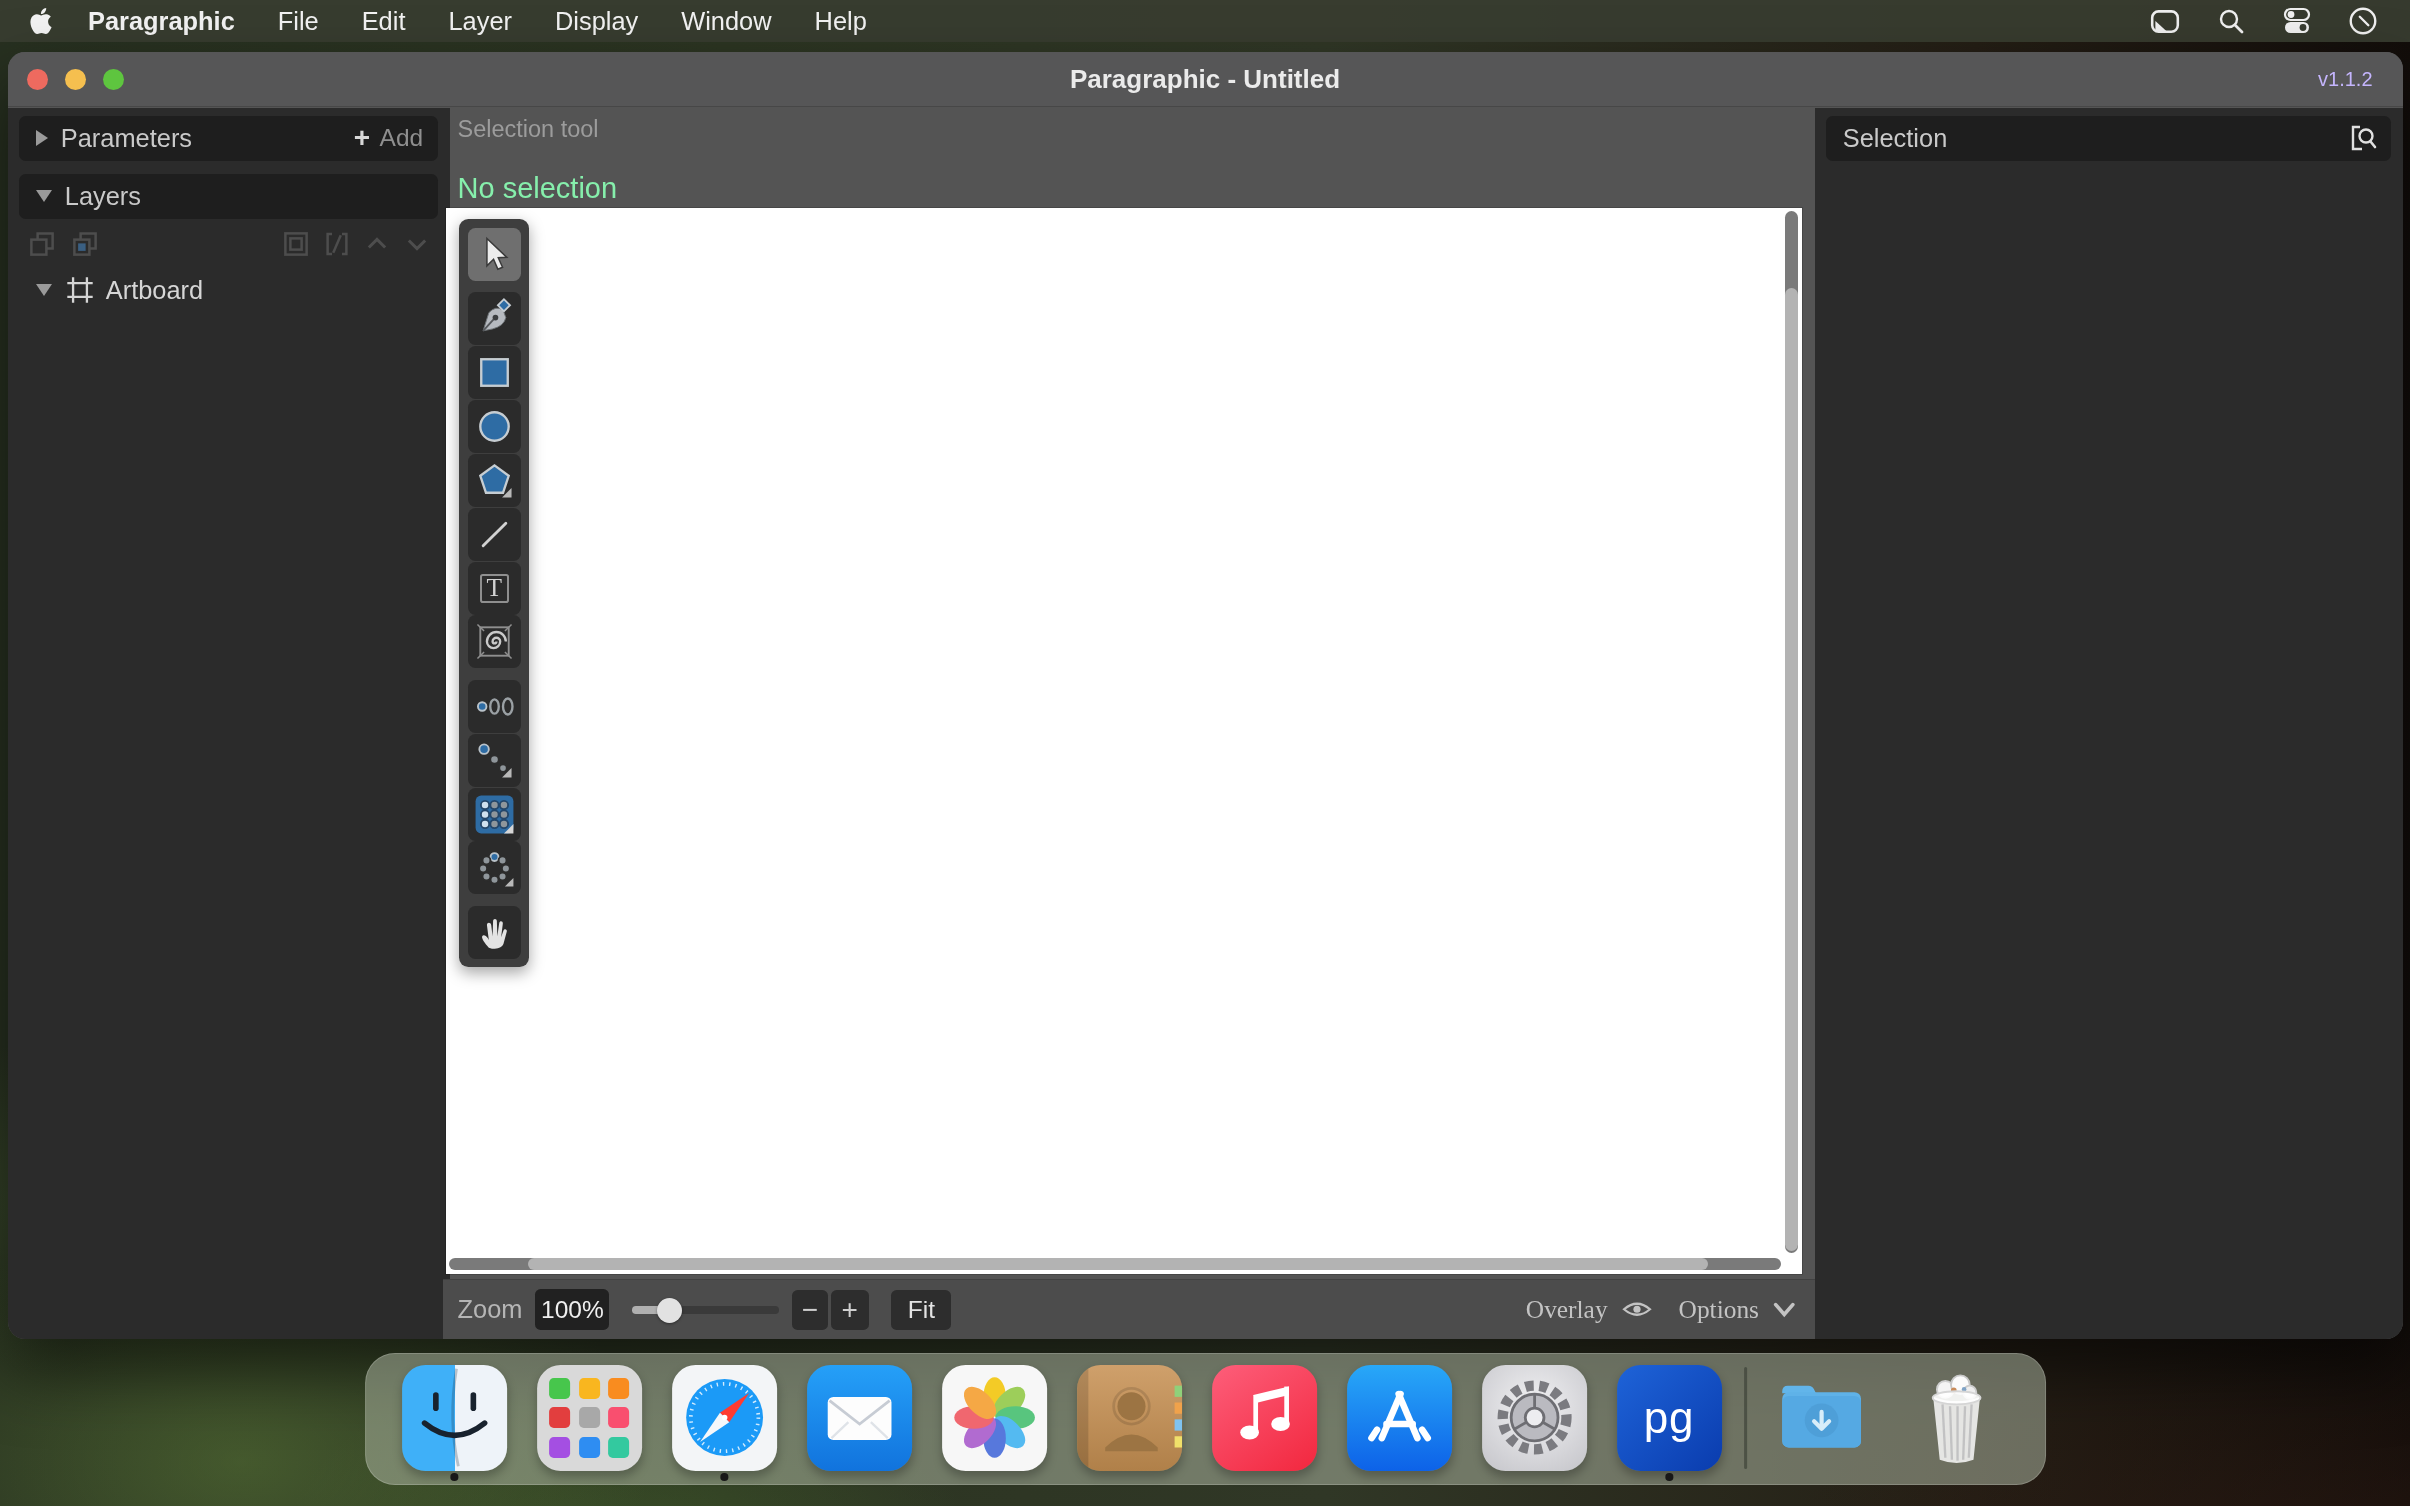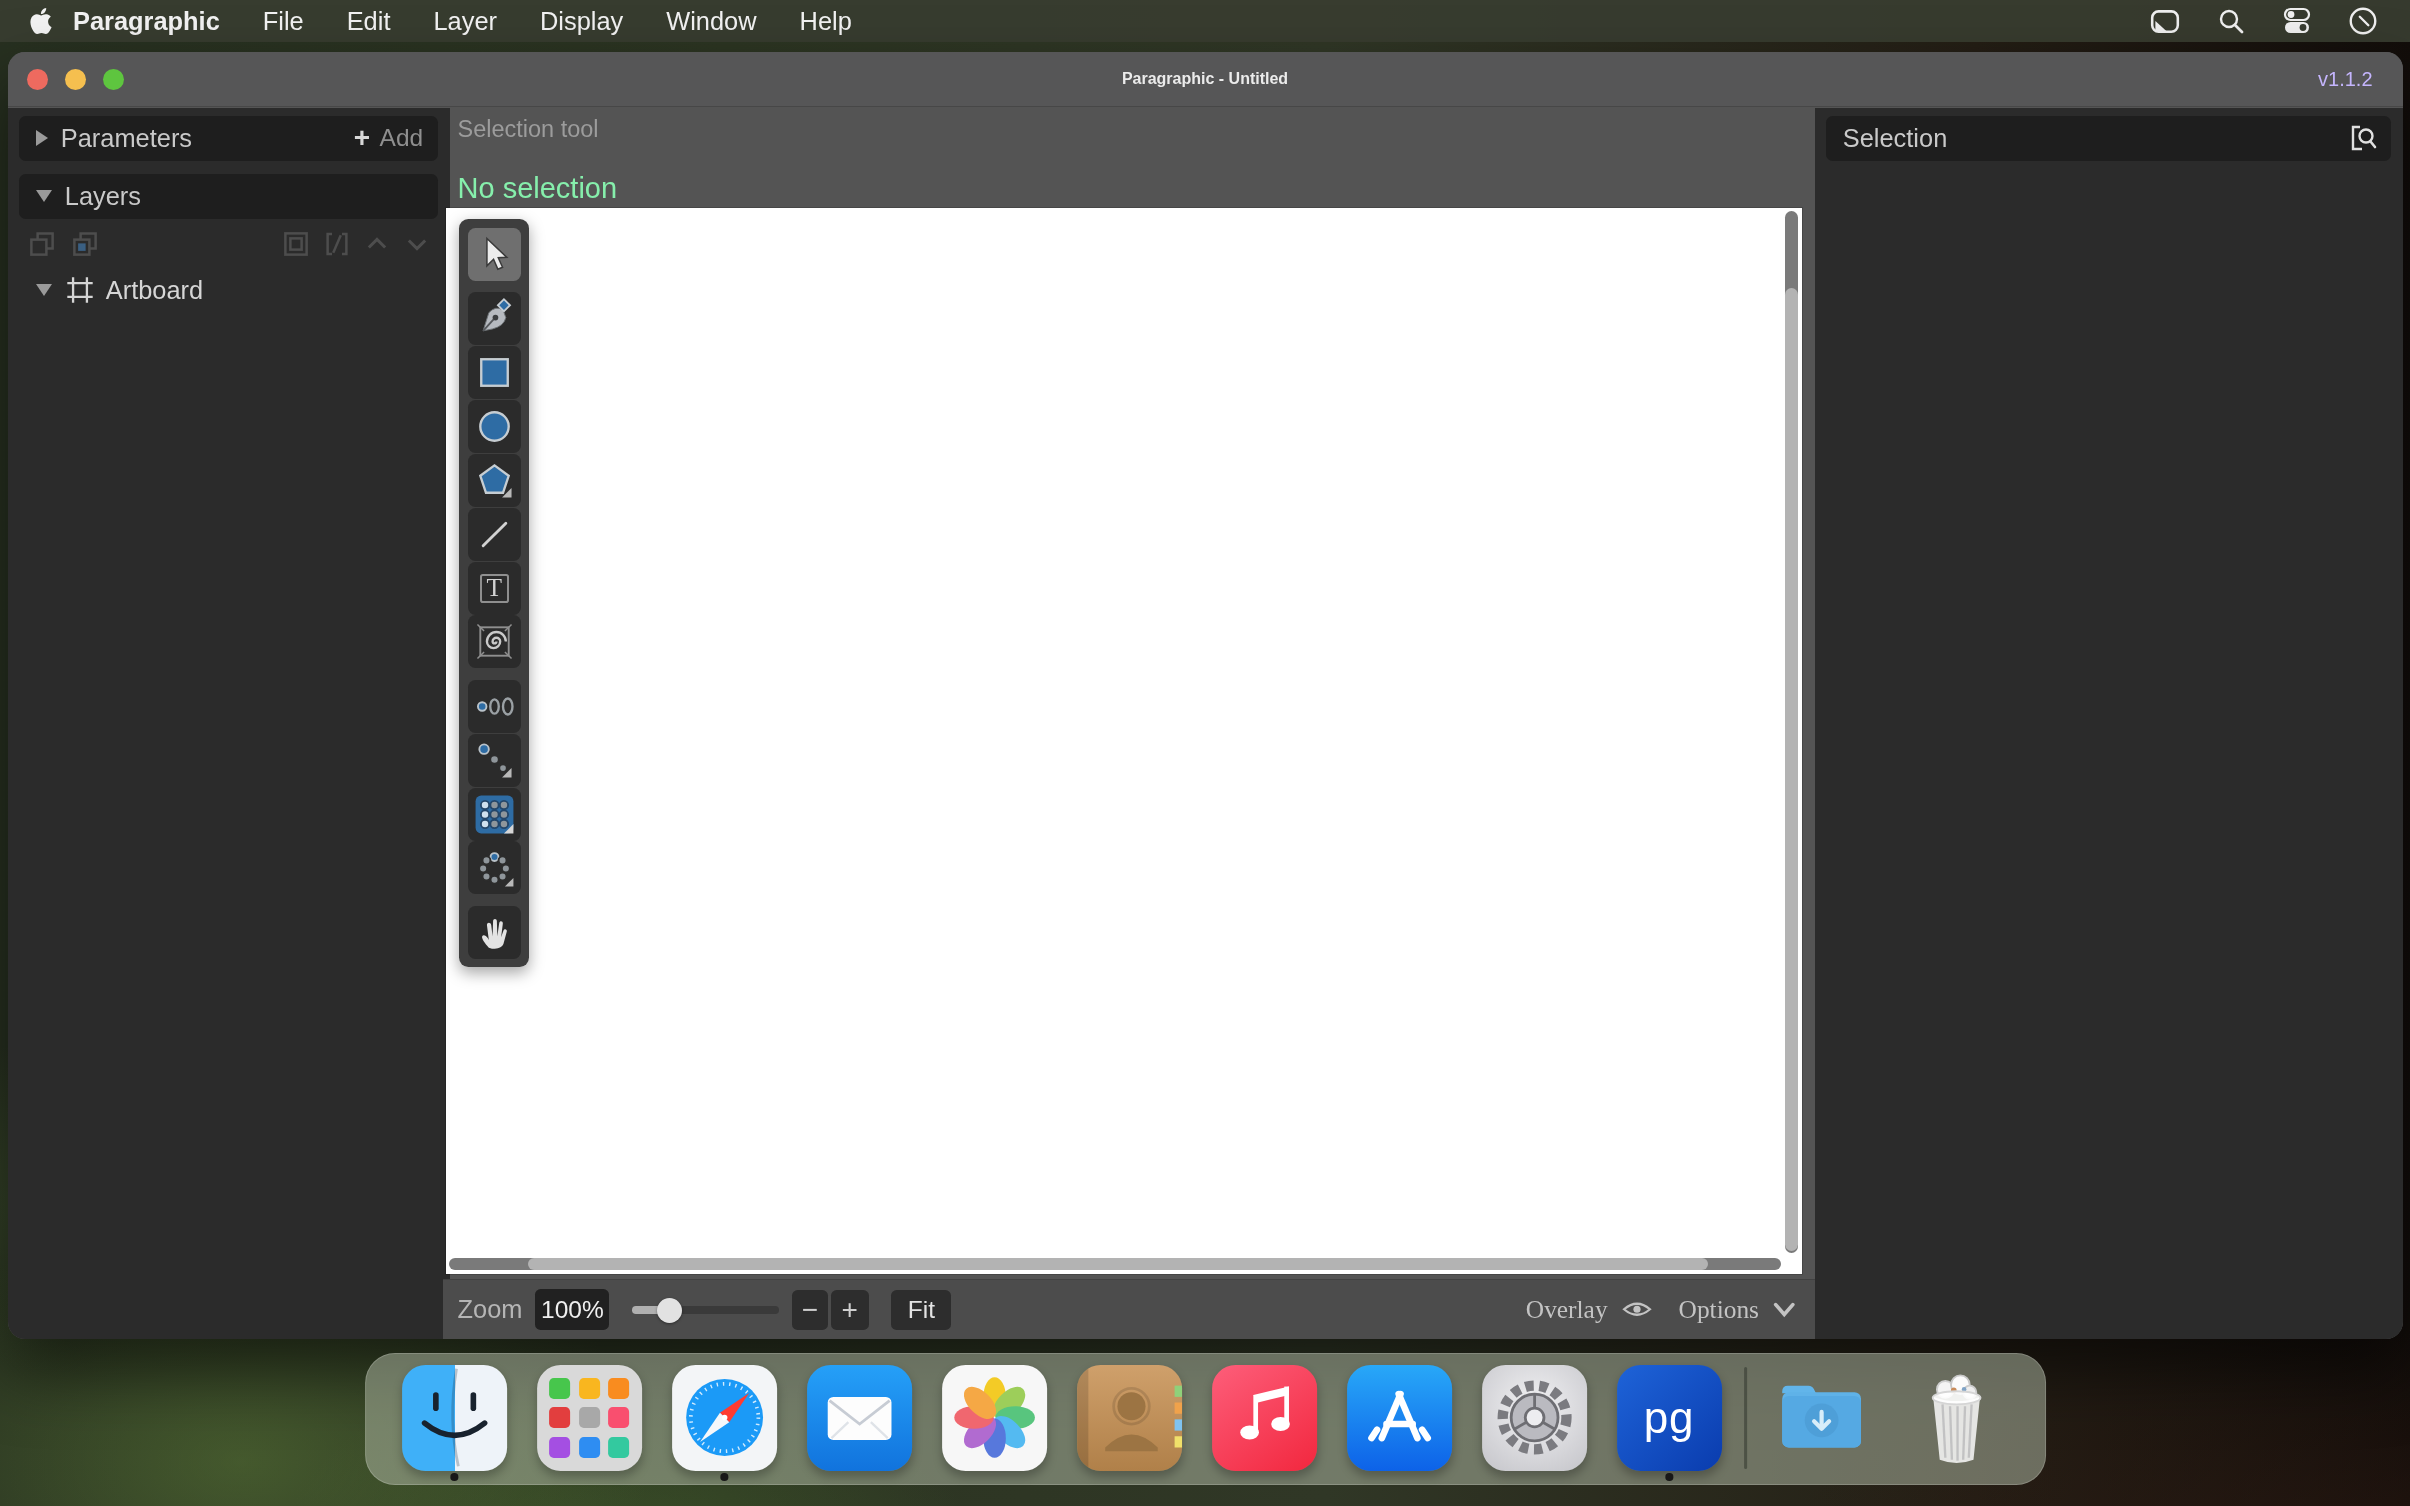--- a/index.html
+++ b/index.html
@@ -14,35 +14,35 @@
       radial-gradient(471px 282px at 4% 80%, rgba(88,116,60,.35), transparent 60%),
       radial-gradient(847px 471px at 96% 110%, rgba(46,26,18,.8), transparent 70%),
       linear-gradient(90deg,#273020 0%,#2c3522 30%,#303726 55%,#241e15 82%,#120d0a 100%);
   }
 
   
   .menubar { position:absolute; left:0; top:0; width:2411px; height:42px;
     background:rgba(56,60,48,.96); display:flex; align-items:center;
     color:#f2f2f2; font-size:25.4px; }
   .menubar .apple { margin-left:28px; width:28px; height:28px; display:flex; align-items:center; }
-  .menubar .appname { font-weight:700; margin-left:17px; }
+  .menubar .appname { font-weight:700; margin-left:32px; }
   .menu-item { margin-left:43px; cursor:default; }
   .menubar .spacer { flex:1; }
   .status-icon { width:32px; height:32px; margin-left:34px; display:flex; align-items:center; justify-content:center; }
   .status-icon:last-child { margin-right:32px; }
 
   
   .window { position:absolute; left:7.5px; top:52px; width:2395px; height:1287px;
     background:#545454; border-radius:17px; box-shadow:0 32px 66px rgba(0,0,0,.55); overflow:hidden; }
   .titlebar { position:absolute; left:0; top:0; right:0; height:55px; background:#565657;
     border-bottom:0.9px solid #474747; display:flex; align-items:center; }
   .traffic { width:21px; height:21px; border-radius:50%; margin-left:17px; }
   .traffic:first-child { margin-left:19px; }
   .t-red{background:#ee6a5f;} .t-yellow{background:#f5bf4f;} .t-green{background:#5ec53f;}
-  .win-title { position:absolute; left:0; right:0; text-align:center; color:#ebebeb; font-size:16px; font-weight:700; }
+  .win-title { position:absolute; left:0; right:0; text-align:center; color:#ebebeb; font-size:26px; font-weight:700; }
   .win-version { position:absolute; right:30px; color:#c4b5fd; font-size:20px; }
 
   .content { position:absolute; left:0; top:56px; right:0; bottom:0; }
 
   
   .sidebar { position:absolute; left:0; top:0; bottom:0; width:442px; background:#2b2b2b; }
   .panel-header { margin:0 11.3px; height:45px; background:#1e1e1e; border-radius:6.6px;
     display:flex; align-items:center; color:#c9c9c9; font-size:25.4px; }
   .ph-params { margin-top:7.5px; }
   .ph-layers { margin-top:13px; }

